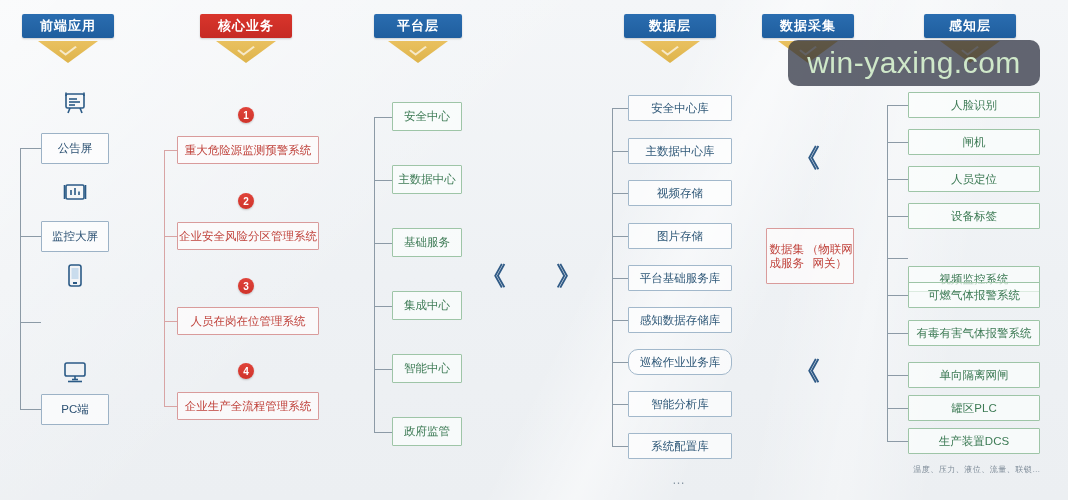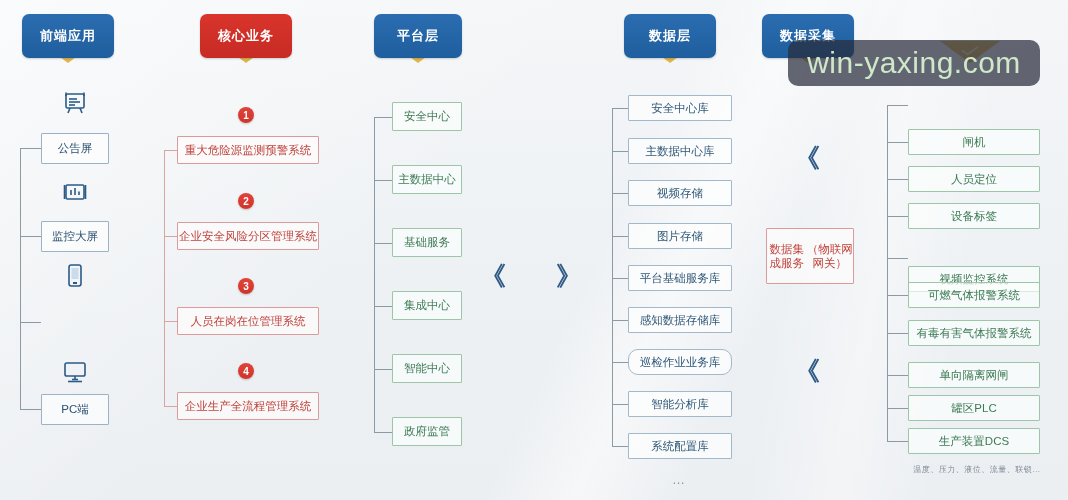--- a/index.html
+++ b/index.html
@@ -15,21 +15,21 @@
       linear-gradient(135deg, rgba(255,255,255,.55) 0%, rgba(236,240,244,0) 40%),
       linear-gradient(115deg, rgba(255,255,255,0) 55%, rgba(255,255,255,.5) 62%, rgba(255,255,255,0) 70%),
       linear-gradient(100deg, rgba(255,255,255,0) 72%, rgba(255,255,255,.35) 80%, rgba(255,255,255,0) 88%),
       linear-gradient(180deg,#f4f6f8 0%,#eef1f4 55%,#eceff2 100%);
     overflow:hidden;
   }
   .el{position:absolute;box-sizing:border-box;}
 
   
   .badge{
-    height:44px;border-radius:7px;display:flex;align-items:center;justify-content:center;
+    height:24px;border-radius:2px;display:flex;align-items:center;justify-content:center;
     color:#fff;font-size:13px;font-weight:bold;letter-spacing:1px;
     box-shadow:0 1px 2px rgba(0,0,0,.18);z-index:5;
   }
   .badge.blue{background:linear-gradient(180deg,#2a6db0 0%,#1f5e9e 100%);}
   .badge.red{background:linear-gradient(180deg,#d9352c 0%,#c62b24 100%);}
   .ribbon{
     height:22px;z-index:3;
     background:linear-gradient(180deg,#e8bc52 0%,#dcae3c 100%);
     clip-path:polygon(0 0,100% 0,50% 100%);
     opacity:.92;
@@ -105,20 +105,21 @@
   <div class="el ribbon-notch" style="left:411px;top:45px;"></div>
 
   <div class="el badge blue" style="left:624px;top:14px;width:92px;">数据层</div>
   <div class="el ribbon" style="left:640px;top:41px;width:60px;"></div>
   <div class="el ribbon-notch" style="left:663px;top:45px;"></div>
 
   <div class="el badge blue" style="left:762px;top:14px;width:92px;">数据采集</div>
   <div class="el ribbon" style="left:778px;top:41px;width:60px;"></div>
   <div class="el ribbon-notch" style="left:801px;top:45px;"></div>
 
+  <div class="el badge blue" style="left:924px;top:14px;width:92px;">感知层</div>
   <div class="el ribbon" style="left:940px;top:41px;width:60px;"></div>
   <div class="el ribbon-notch" style="left:963px;top:45px;"></div>
 
   <div class="el trunk" style="left:20px;top:148px;width:1px;height:262px;"></div>
   <div class="el branch" style="left:20px;top:148px;width:21px;"></div>
   <div class="el branch" style="left:20px;top:236px;width:21px;"></div>
   <div class="el branch" style="left:20px;top:322px;width:21px;"></div>
   <div class="el branch" style="left:20px;top:409px;width:21px;"></div>
 
   <div class="el icon" style="left:62px;top:90px;width:26px;height:26px;">
@@ -235,20 +236,21 @@
   <div class="el branch" style="left:887px;top:142px;width:21px;"></div>
   <div class="el branch" style="left:887px;top:179px;width:21px;"></div>
   <div class="el branch" style="left:887px;top:216px;width:21px;"></div>
   <div class="el branch" style="left:887px;top:258px;width:21px;"></div>
   <div class="el branch" style="left:887px;top:295px;width:21px;"></div>
   <div class="el branch" style="left:887px;top:333px;width:21px;"></div>
   <div class="el branch" style="left:887px;top:375px;width:21px;"></div>
   <div class="el branch" style="left:887px;top:408px;width:21px;"></div>
   <div class="el branch" style="left:887px;top:441px;width:21px;"></div>
 
+  <div class="el box green" style="left:908px;top:92px;width:132px;height:26px;">人脸识别</div>
   <div class="el box green" style="left:908px;top:129px;width:132px;height:26px;">闸机</div>
   <div class="el box green" style="left:908px;top:166px;width:132px;height:26px;">人员定位</div>
   <div class="el box green" style="left:908px;top:203px;width:132px;height:26px;">设备标签</div>
   <div class="el box green" style="left:908px;top:245px;width:132px;height:26px;margin-top:21px;">视频监控系统</div>
   <div class="el box green" style="left:908px;top:282px;width:132px;height:26px;">可燃气体报警系统</div>
   <div class="el box green" style="left:908px;top:320px;width:132px;height:26px;">有毒有害气体报警系统</div>
   <div class="el box green" style="left:908px;top:395px;width:132px;height:26px;">罐区PLC</div>
   <div class="el box green" style="left:908px;top:362px;width:132px;height:26px;">单向隔离网闸</div>
   <div class="el box green" style="left:908px;top:428px;width:132px;height:26px;">生产装置DCS</div>
 

